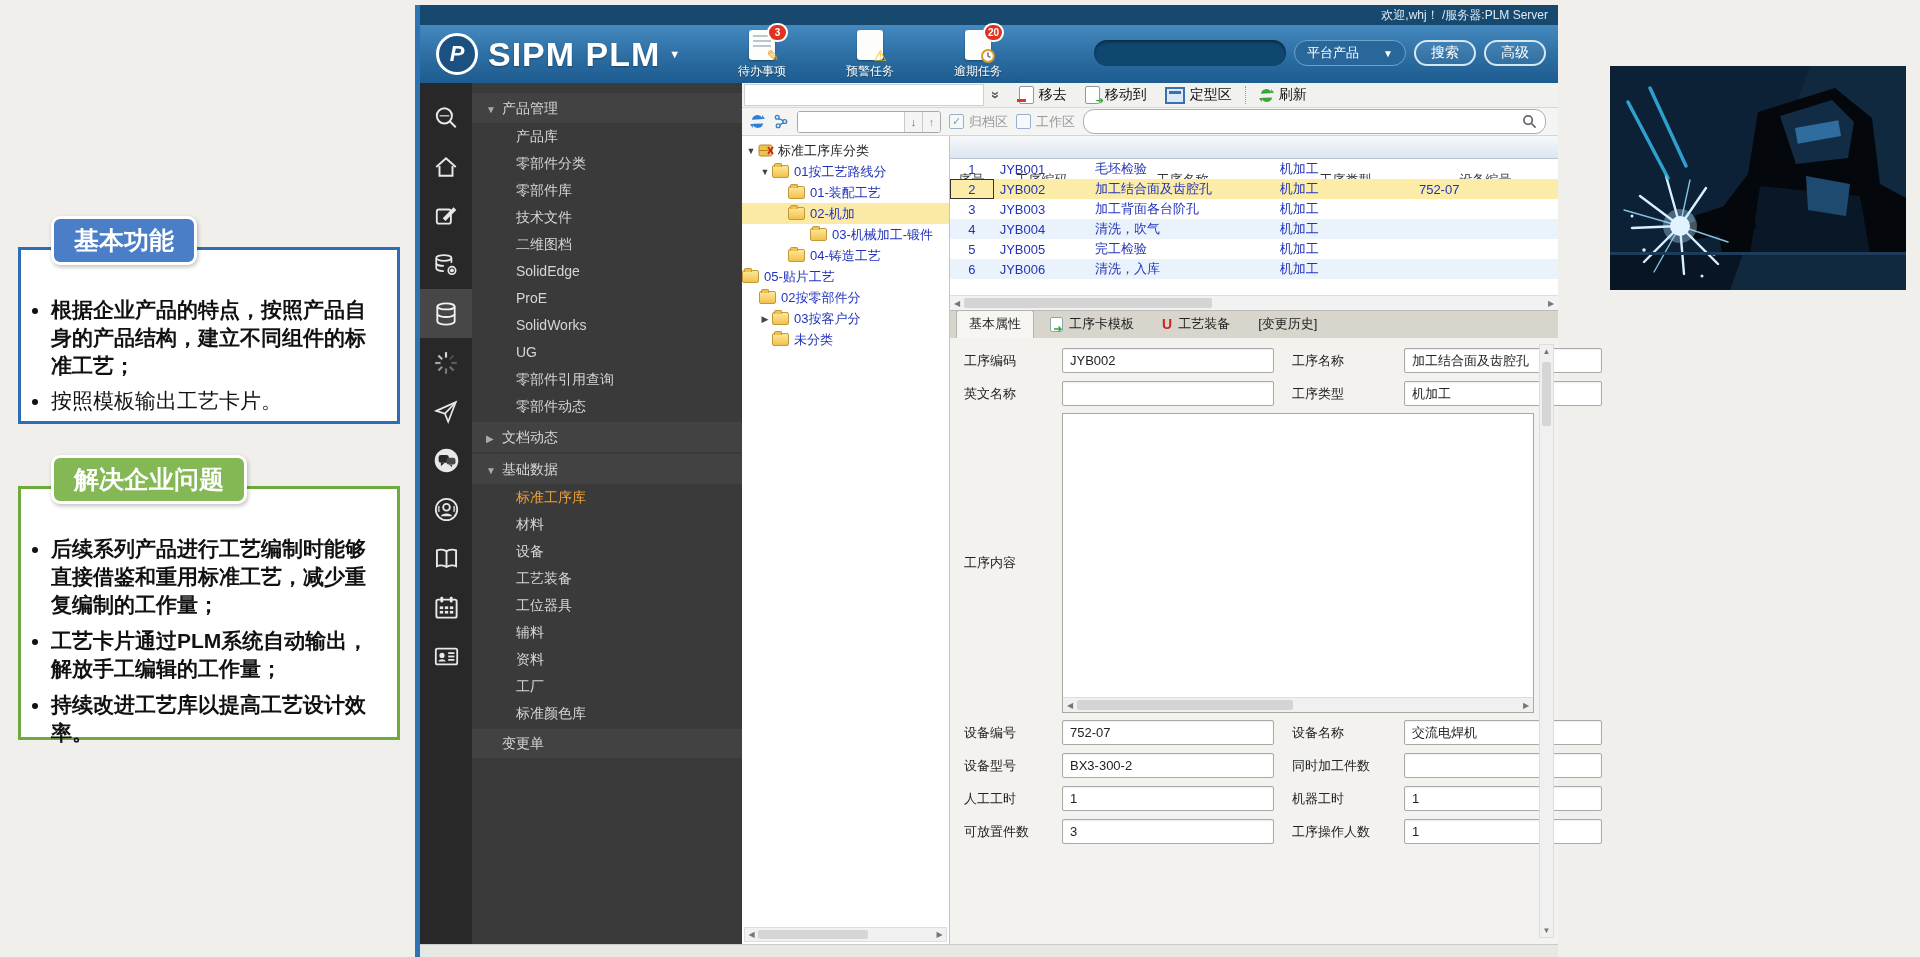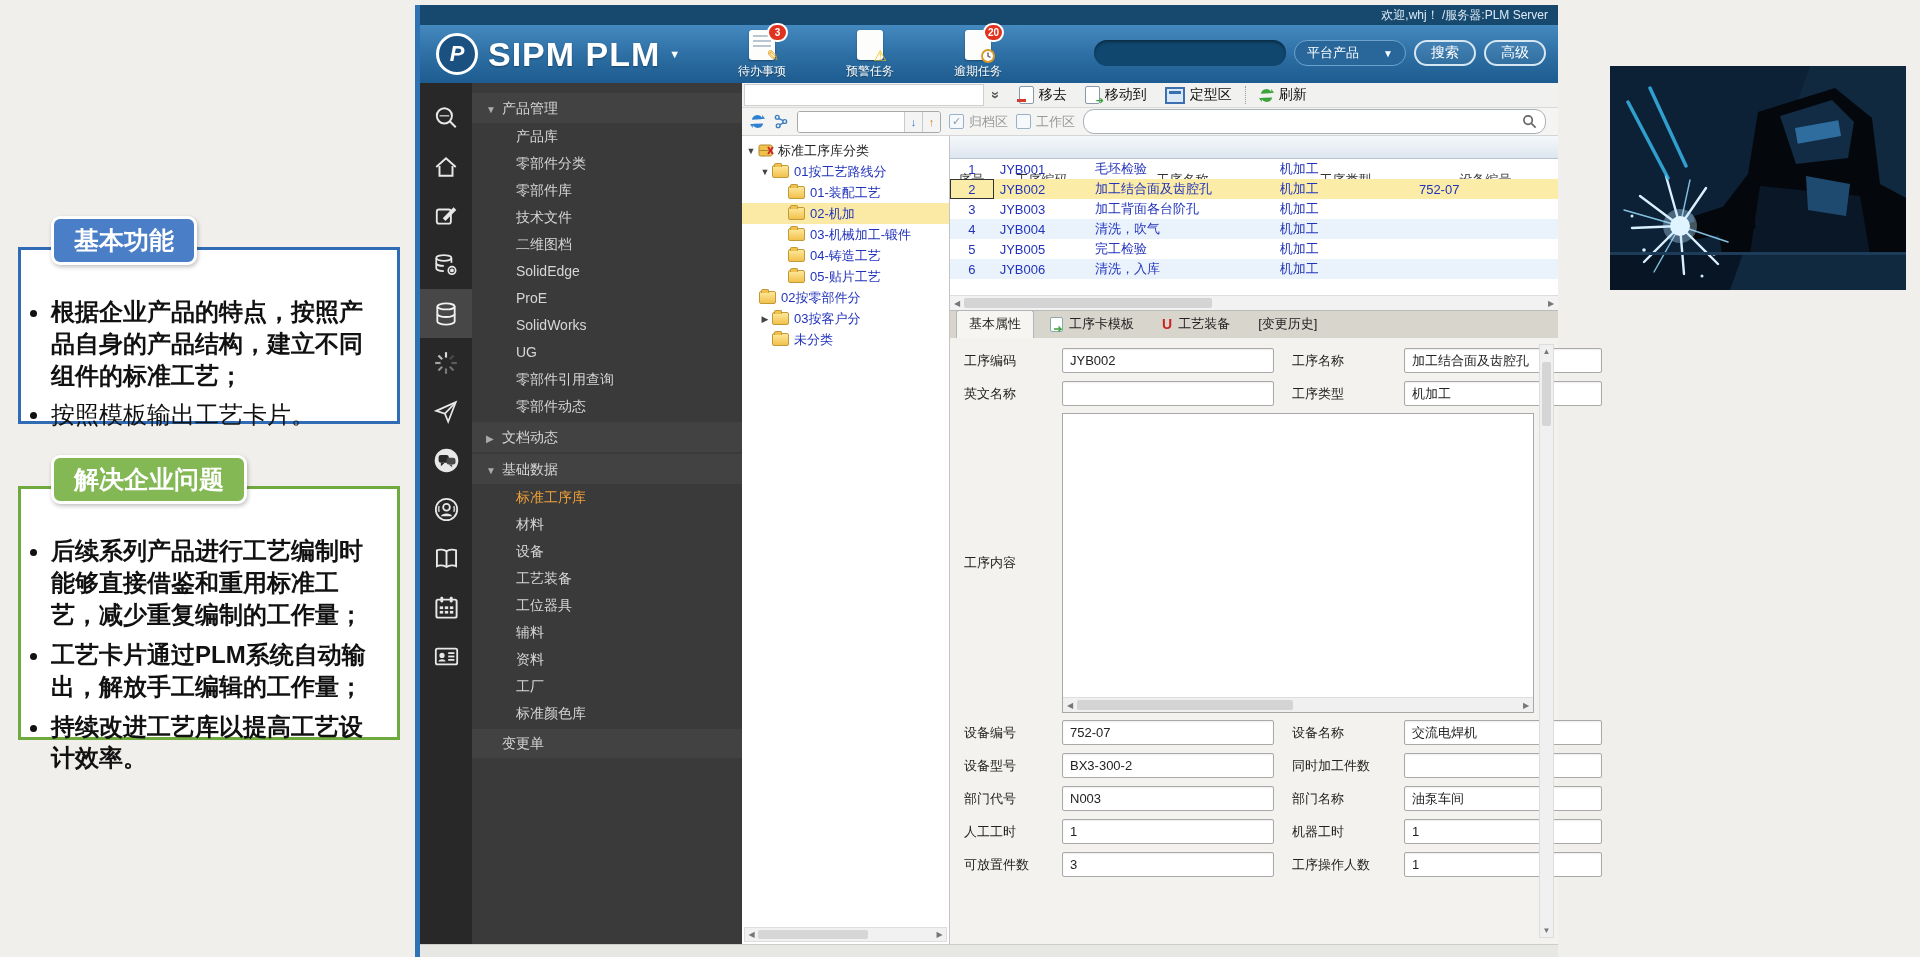--- a/index.html
+++ b/index.html
@@ -4,21 +4,21 @@
 <style>
   html,body{margin:0;padding:0;}
   body{width:1920px;height:957px;position:relative;background:#f0efec;overflow:hidden;
        font-family:"Liberation Sans","DejaVu Sans",sans-serif;color:#222;}
   
   .anno{position:absolute;background:#fff;box-sizing:border-box;}
   .anno .badge{position:absolute;top:-34px;left:30px;padding:5px 20px;border-radius:9px;
       color:#fff;font-size:25px;font-weight:bold;border:3px solid #fff;
       box-shadow:1px 2px 4px rgba(0,0,0,.25);white-space:nowrap;}
   .anno ul{margin:0;padding:46px 12px 0 30px;}
-  .anno li{font-size:24px;line-height:1.33;margin-bottom:8px;color:#111;}
+  .anno li{font-size:21px;line-height:1.33;margin-bottom:8px;color:#111;}
   #anno1{left:18px;top:247px;width:382px;height:177px;border:3px solid #2f6cb5;}
   #anno1 .badge{background:#4a7ec7;}
   #anno2{left:18px;top:486px;width:382px;height:254px;border:3px solid #6faa3e;}
   #anno2 .badge{background:#83b854;}
   .b-bold{font-weight:bold;}
   .b-serif{font-family:"Liberation Serif","DejaVu Serif",serif;}
   
   #win{position:absolute;left:415px;top:5px;width:1143px;height:952px;box-sizing:border-box;
        border-left:5px solid #2e74b5;background:#eef0ee;display:flex;flex-direction:column;font-size:13px;}
   #titlebar{height:20px;background:#17496e;color:#ddeaf6;font-size:12px;line-height:20px;
@@ -435,29 +435,29 @@
             <span>01按工艺路线分</span>
           </div>
           <div class="trow" style="padding-left:46px">
             <span class="folder"></span>
             <span>01-装配工艺</span>
           </div>
           <div class="trow sel" style="padding-left:46px">
             <span class="folder"></span>
             <span>02-机加</span>
           </div>
+          <div class="trow" style="padding-left:68px">
+            <span class="folder"></span>
+            <span>03-机械加工-锻件</span>
+          </div>
           <div class="trow" style="padding-left:46px">
             <span class="folder"></span>
-            <span>03-机械加工-锻件</span>
-          </div>
-          <div class="trow" style="padding-left:46px">
-            <span class="folder"></span>
             <span>04-铸造工艺</span>
           </div>
-          <div class="trow" style="padding-left:46px">
+          <div class="trow" style="">
             <span class="folder"></span>
             <span>05-贴片工艺</span>
           </div>
           <div class="trow" style="padding-left:17px">
             <span class="folder"></span>
             <span>02按零部件分</span>
           </div>
           <div class="trow" style="padding-left:16px">
             <span class="tri">▶</span>
             <span class="folder"></span>
@@ -588,26 +588,20 @@
               <span class="flabel">设备编号</span>
               <div class="ipt iw1">752-07</div>
               <span class="flabel2">设备名称</span>
               <div class="ipt iw2">交流电焊机</div>
             </div>
             <div class="frow">
               <span class="flabel">设备型号</span>
               <div class="ipt iw1">BX3-300-2</div>
               <span class="flabel2">同时加工件数</span>
               <div class="ipt iw2"></div>
-            </div>
-            <div class="frow">
-              <span class="flabel">部门代号</span>
-              <div class="ipt iw1">N003</div>
-              <span class="flabel2">部门名称</span>
-              <div class="ipt iw2">油泵车间</div>
             </div>
             <div class="frow">
               <span class="flabel">人工工时</span>
               <div class="ipt iw1">1</div>
               <span class="flabel2">机器工时</span>
               <div class="ipt iw2">1</div>
             </div>
             <div class="frow">
               <span class="flabel">可放置件数</span>
               <div class="ipt iw1">3</div>

